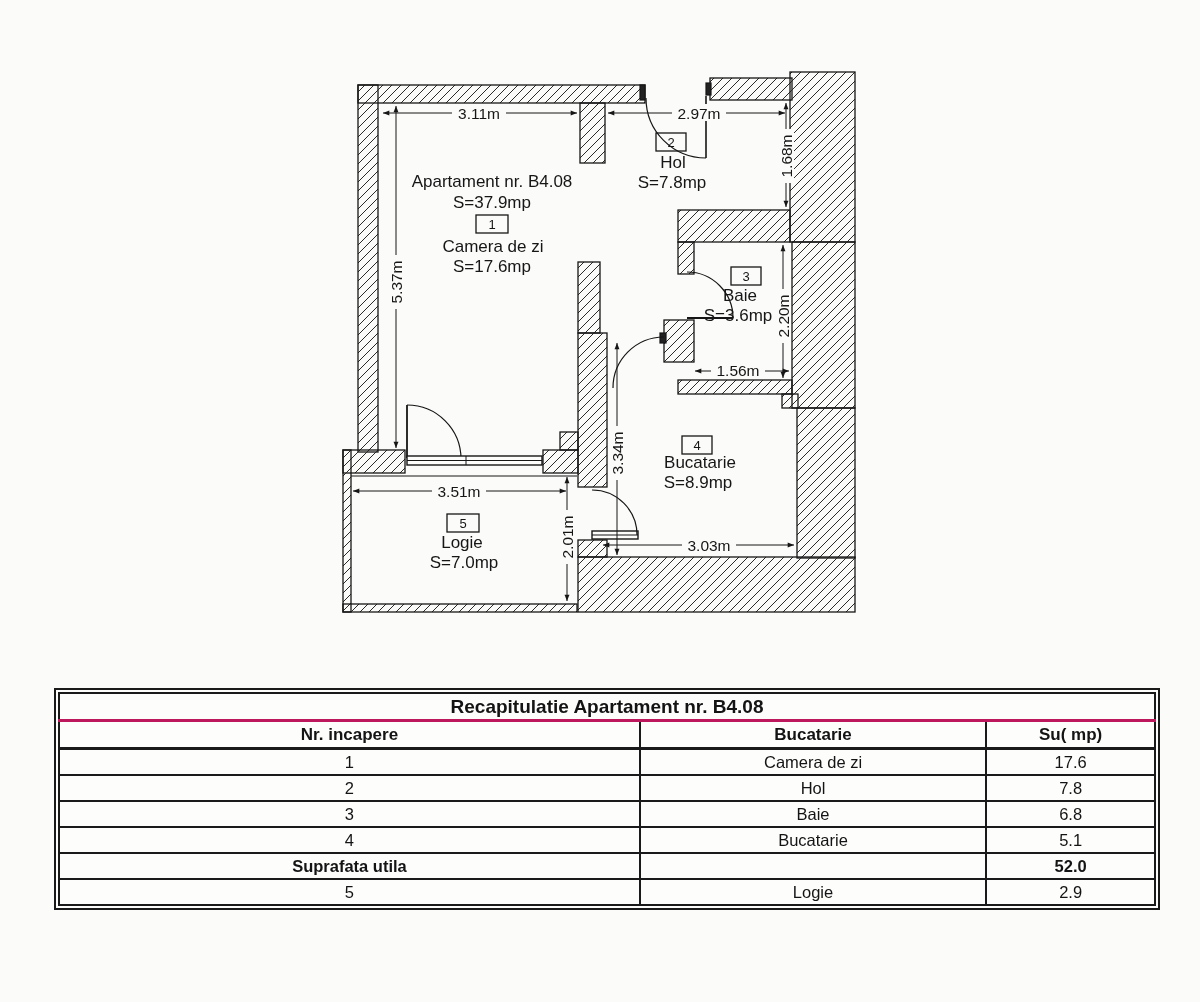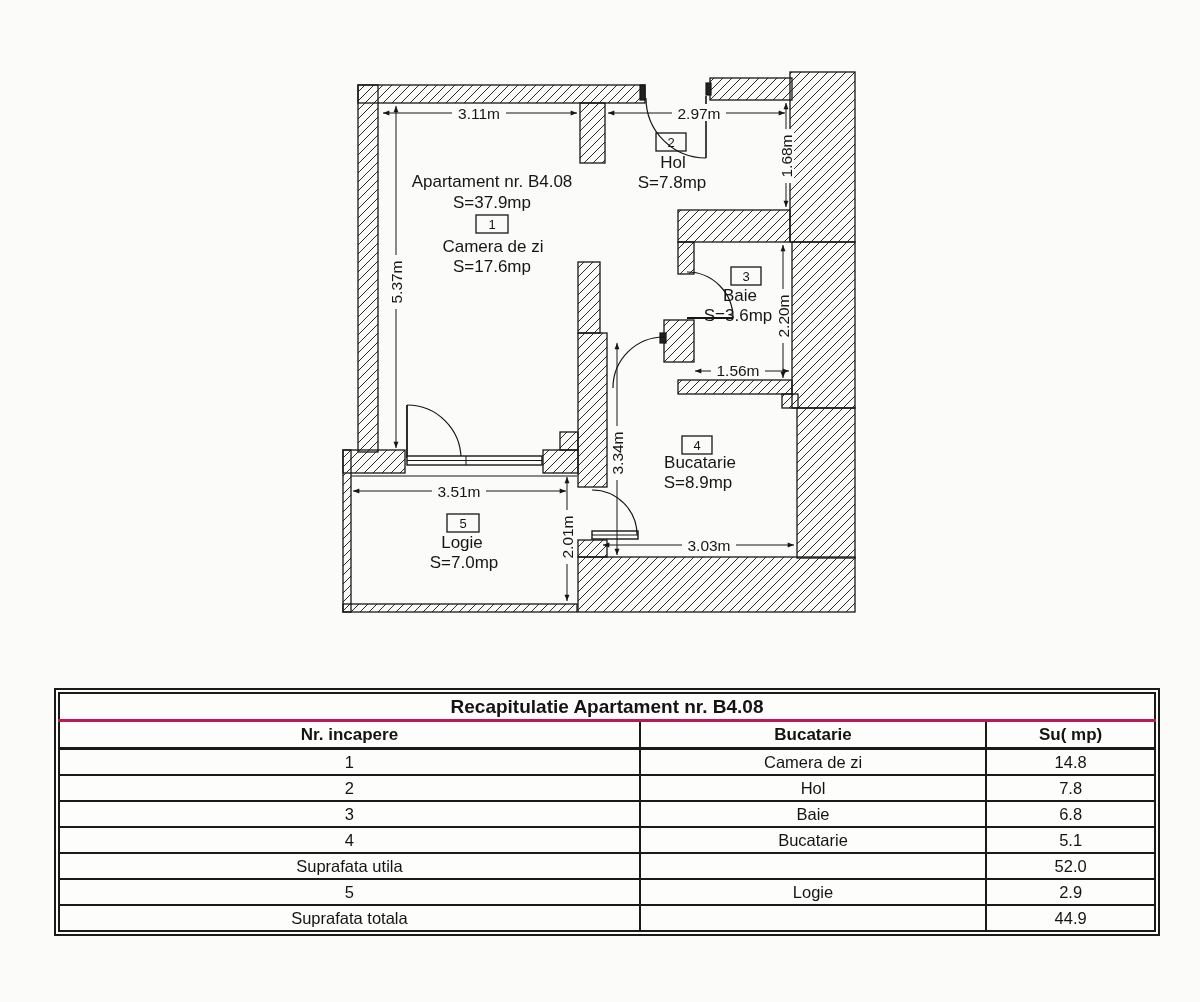--- a/index.html
+++ b/index.html
@@ -19,21 +19,21 @@
     position:absolute;left:54px;top:688px;width:1098px;
     border:2px solid #1a1a1a;padding:2px;background:#fdfdfc;
   }
   table{width:100%;border-collapse:collapse;border:2px solid #1a1a1a;table-layout:fixed;}
   td{
     border:2px solid #1a1a1a;text-align:center;vertical-align:middle;
     font-size:16.5px;height:24px;padding:0;overflow:hidden;white-space:nowrap;
   }
   tr.title-row td{font-weight:bold;font-size:19px;height:25px;border-bottom:3px solid #be185d;}
   tr.header-row td{font-weight:bold;font-size:17px;height:25px;border-bottom:3px solid #1a1a1a;margin-left:47px;}
-  tr.sum-row td{font-weight:normal;}
+  tr.sum-row td{font-weight:bold;}
 </style>
 </head>
 <body>
 
 <svg id="plan-svg" width="1200" height="680" viewBox="0 0 1200 680">
   <defs>
     <pattern id="hatch" width="9" height="9" patternUnits="userSpaceOnUse">
       <path d="M-2,2 l4,-4 M0,9 L9,0 M7,11 l4,-4" stroke="#2b2b2b" stroke-width="1" fill="none"></path>
     </pattern>
     <marker id="arr" viewBox="0 0 10 10" refX="9" refY="5" markerWidth="9" markerHeight="7" orient="auto-start-reverse">
@@ -198,21 +198,21 @@
         <td colspan="3">Recapitulatie Apartament nr. B4.08</td>
       </tr>
       <tr class="header-row">
         <td>Nr. incapere</td>
         <td>Bucatarie</td>
         <td>Su( mp)</td>
       </tr>
       <tr>
         <td>1</td>
         <td>Camera de zi</td>
-        <td>14.8</td>
+        <td>17.6</td>
       </tr>
       <tr>
         <td>2</td>
         <td>Hol</td>
         <td>7.8</td>
       </tr>
       <tr>
         <td>3</td>
         <td>Baie</td>
         <td>6.8</td>
@@ -225,20 +225,15 @@
       <tr class="sum-row">
         <td>Suprafata utila</td>
         <td></td>
         <td>52.0</td>
       </tr>
       <tr>
         <td>5</td>
         <td>Logie</td>
         <td>2.9</td>
       </tr>
-      <tr class="sum-row">
-        <td>Suprafata totala</td>
-        <td></td>
-        <td>44.9</td>
-      </tr>
     </tbody>
   </table>
 </div>
 
 </body></html>

